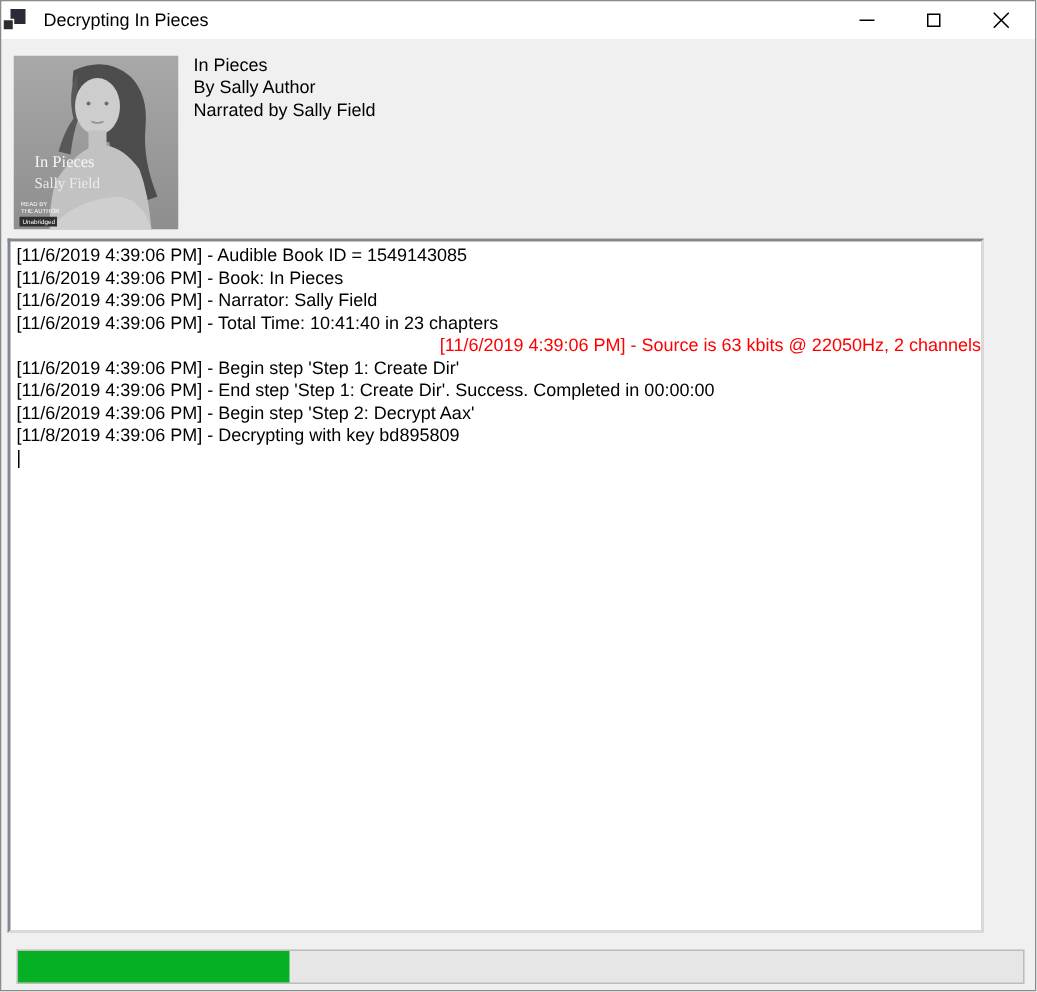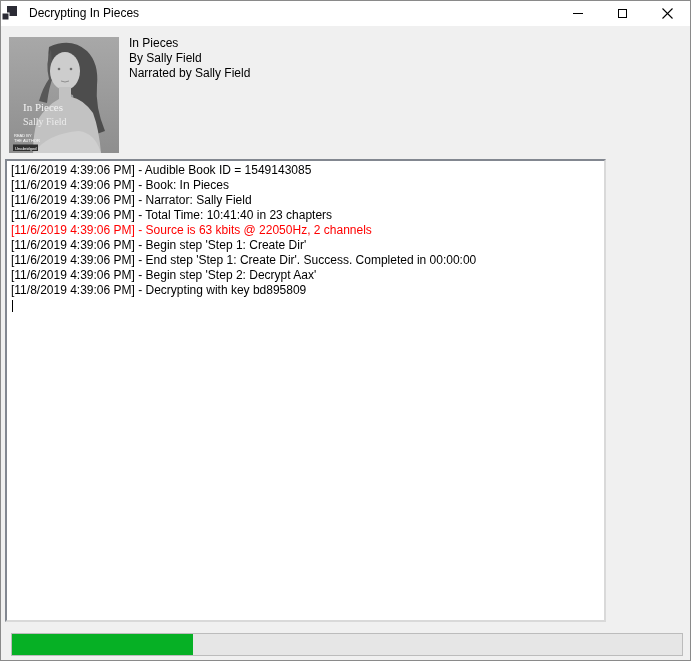--- a/index.html
+++ b/index.html
@@ -37,21 +37,21 @@
     position:absolute; left:8px; top:11px; width:110px; height:116px;
     display:block;
   }
   .book-info {
     position:absolute; left:128px; top:10px;
     font-size:12px; line-height:15px; color:#000;
   }
 
   
   .log {
-    position:absolute; left:4px; top:133px; width:601px; height:463px;
+    position:absolute; left:4px; top:133px; width:651px; height:463px;
     background:#fff; overflow:hidden;
     border-style:solid; border-width:2px;
     border-color:#828790 #d9d9d9 #d9d9d9 #828790;
     padding:2px 0 0 4px;
     font-size:12px; line-height:15px; color:#000;
     cursor:text;
   }
   .log-line { white-space:pre; height:15px; }
   .caret { width:1px; height:12px; background:#000; margin-top:2px; margin-left:1px; }
 
@@ -114,38 +114,38 @@
       <text x="14" y="74" font-family="Liberation Serif, serif" font-size="11" fill="#f4f4f4">In Pieces</text>
       <text x="14" y="88" font-family="Liberation Serif, serif" font-size="10" fill="#ececec">Sally Field</text>
       <text x="5" y="100" font-size="4" fill="#ffffff" font-family="Liberation Sans, sans-serif">READ BY</text>
       <text x="5" y="105" font-size="4" fill="#ffffff" font-family="Liberation Sans, sans-serif">THE AUTHOR</text>
       <rect x="4" y="107.5" width="25" height="6.5" fill="#2f2f2f"></rect>
       <text x="6" y="112.5" font-size="4.2" fill="#ffffff" font-family="Liberation Sans, sans-serif">Unabridged</text>
     </svg>
 
     <div class="book-info">
       <div>In Pieces</div>
-      <div>By Sally Field</div>
+      <div>By Sally Author</div>
       <div>Narrated by Sally Field</div>
     </div>
 
     <div class="log">
       <div>
 
           <div class="log-line">[11/6/2019 4:39:06 PM] - Audible Book ID = 1549143085</div>
 
           <div class="log-line">[11/6/2019 4:39:06 PM] - Book: In Pieces</div>
 
 
           <div class="log-line">[11/6/2019 4:39:06 PM] - Narrator: Sally Field</div>
 
 
           <div class="log-line">[11/6/2019 4:39:06 PM] - Total Time: 10:41:40 in 23 chapters</div>
 
-          <div class="log-line" style="color: rgb(255, 0, 0);">[11/6/2019 4:39:06 PM] - Source is 63 kbits @ 22050Hz, 2 channels</div>
+          <div class="log-line" style="color: rgb(255, 0, 0); text-align: right;">[11/6/2019 4:39:06 PM] - Source is 63 kbits @ 22050Hz, 2 channels</div>
 
 
           <div class="log-line">[11/6/2019 4:39:06 PM] - Begin step 'Step 1: Create Dir'</div>
 
           <div class="log-line">[11/6/2019 4:39:06 PM] - End step 'Step 1: Create Dir'. Success. Completed in 00:00:00</div>
 
           <div class="log-line">[11/6/2019 4:39:06 PM] - Begin step 'Step 2: Decrypt Aax'</div>
 
           <div class="log-line">[11/8/2019 4:39:06 PM] - Decrypting with key bd895809</div>
         </div>

